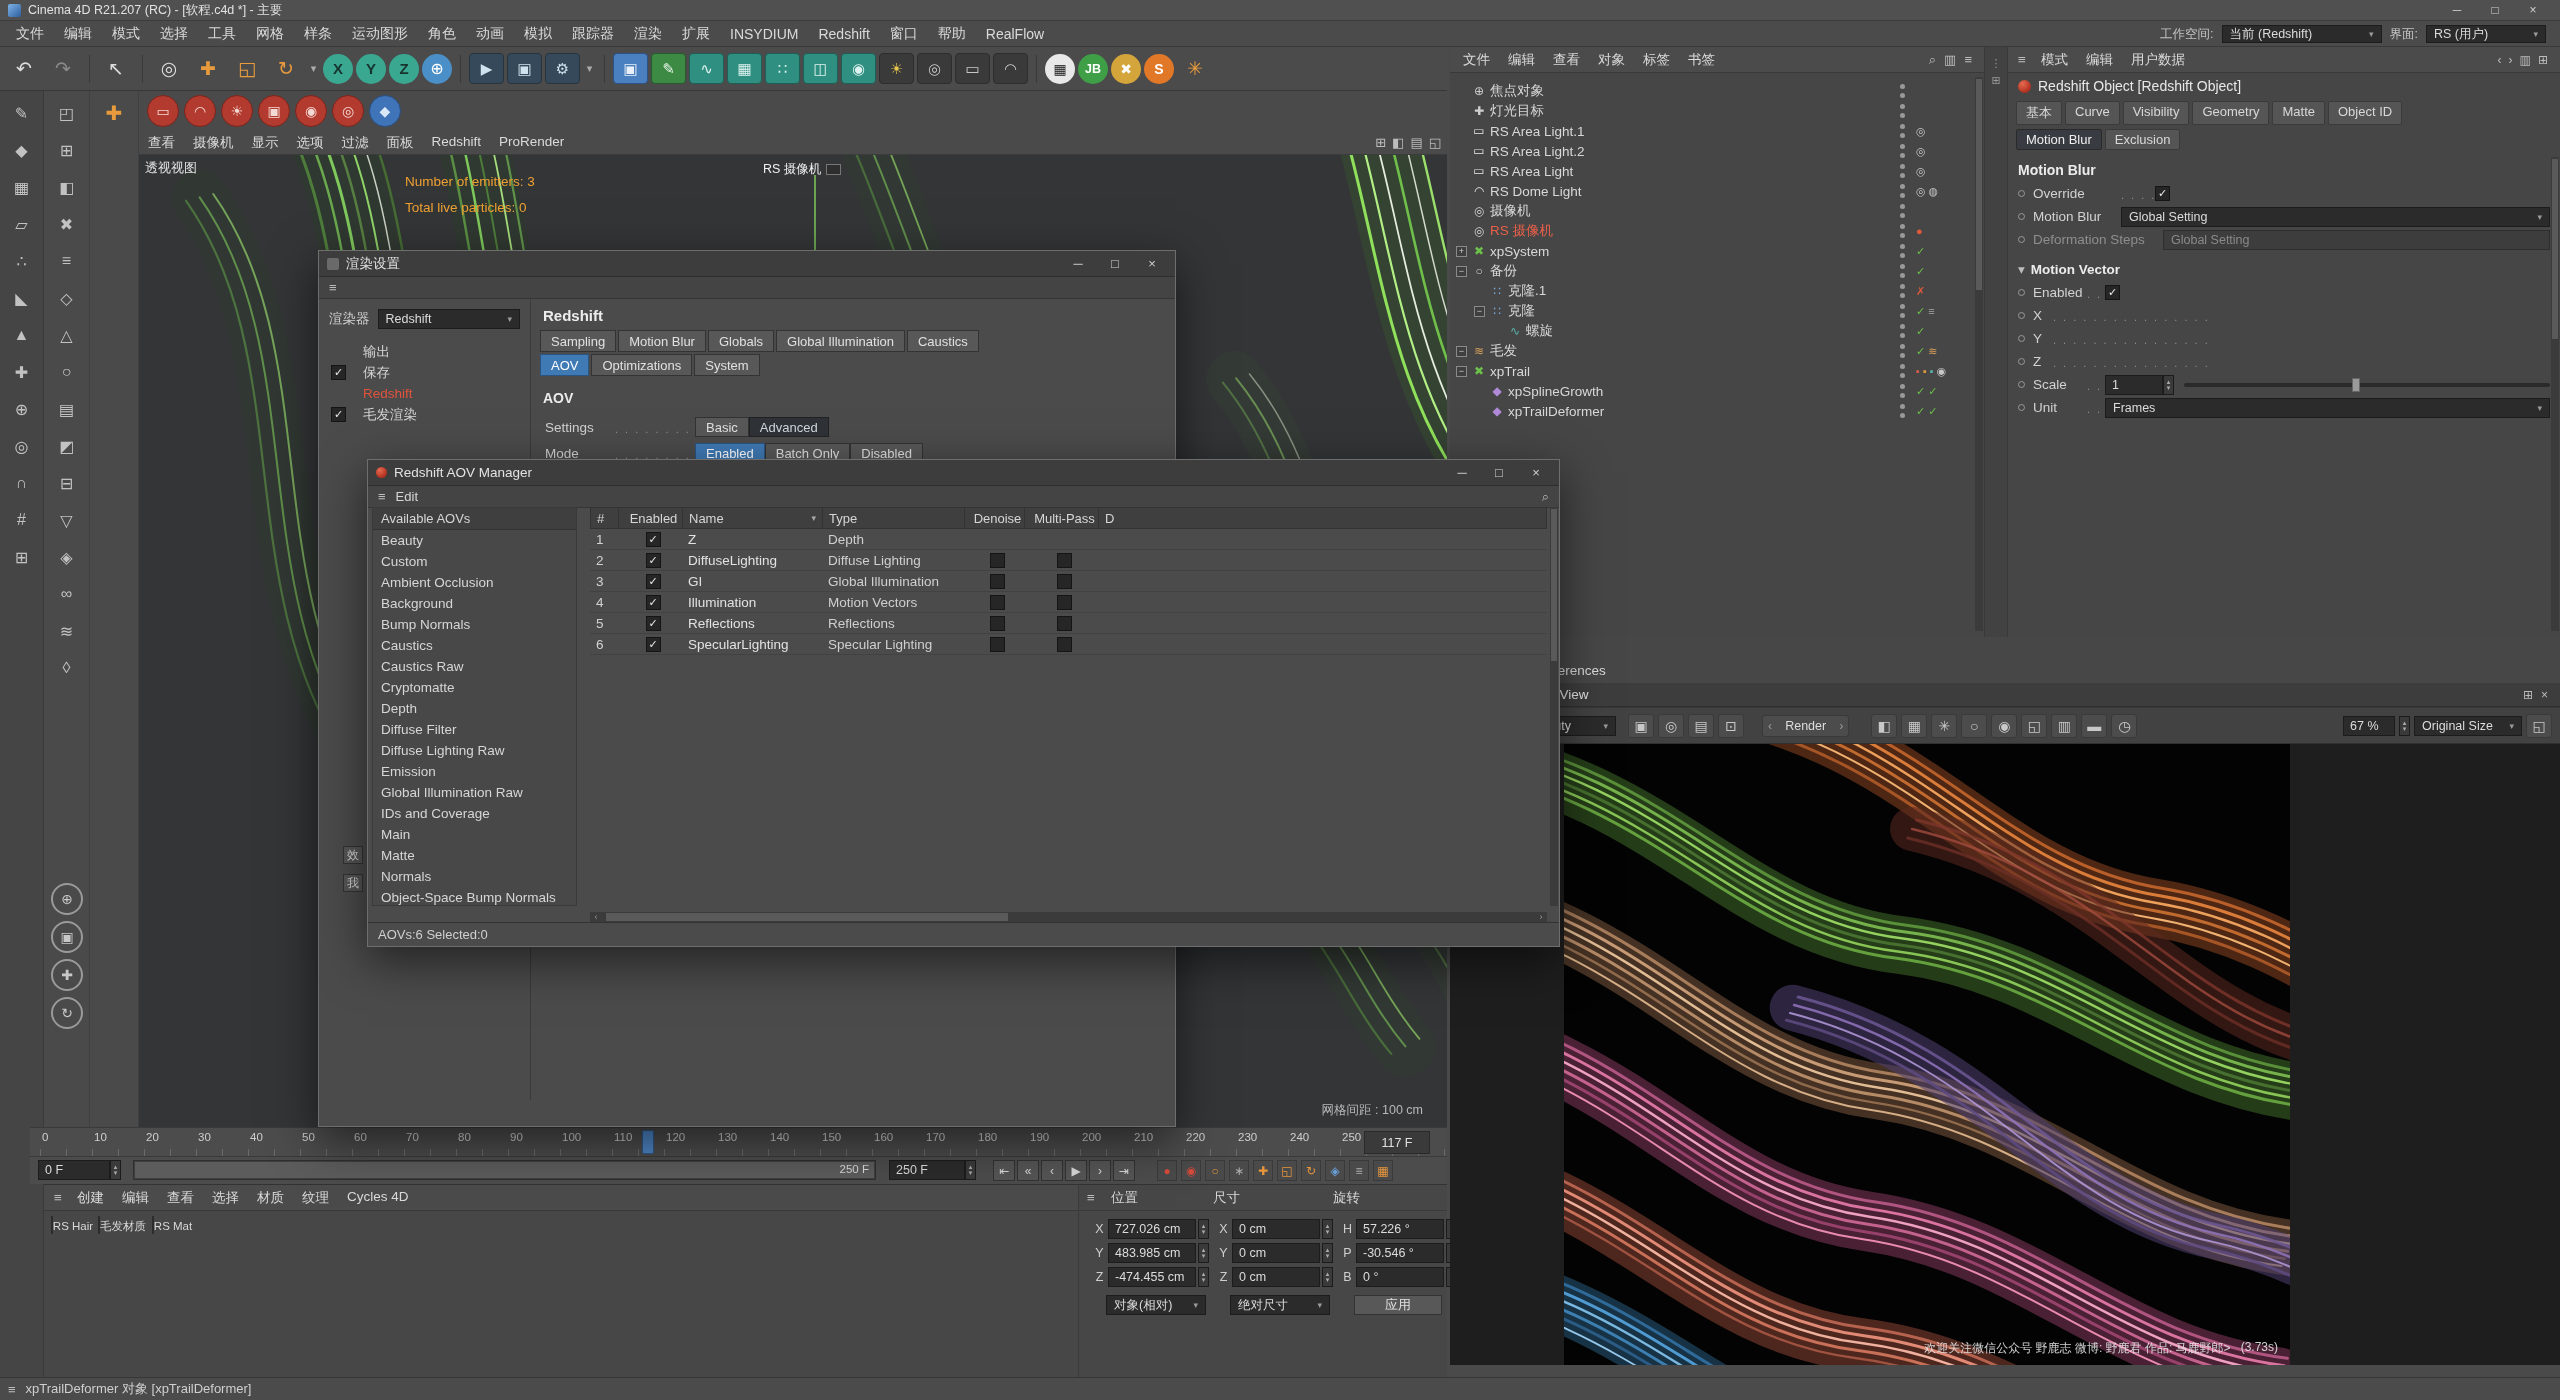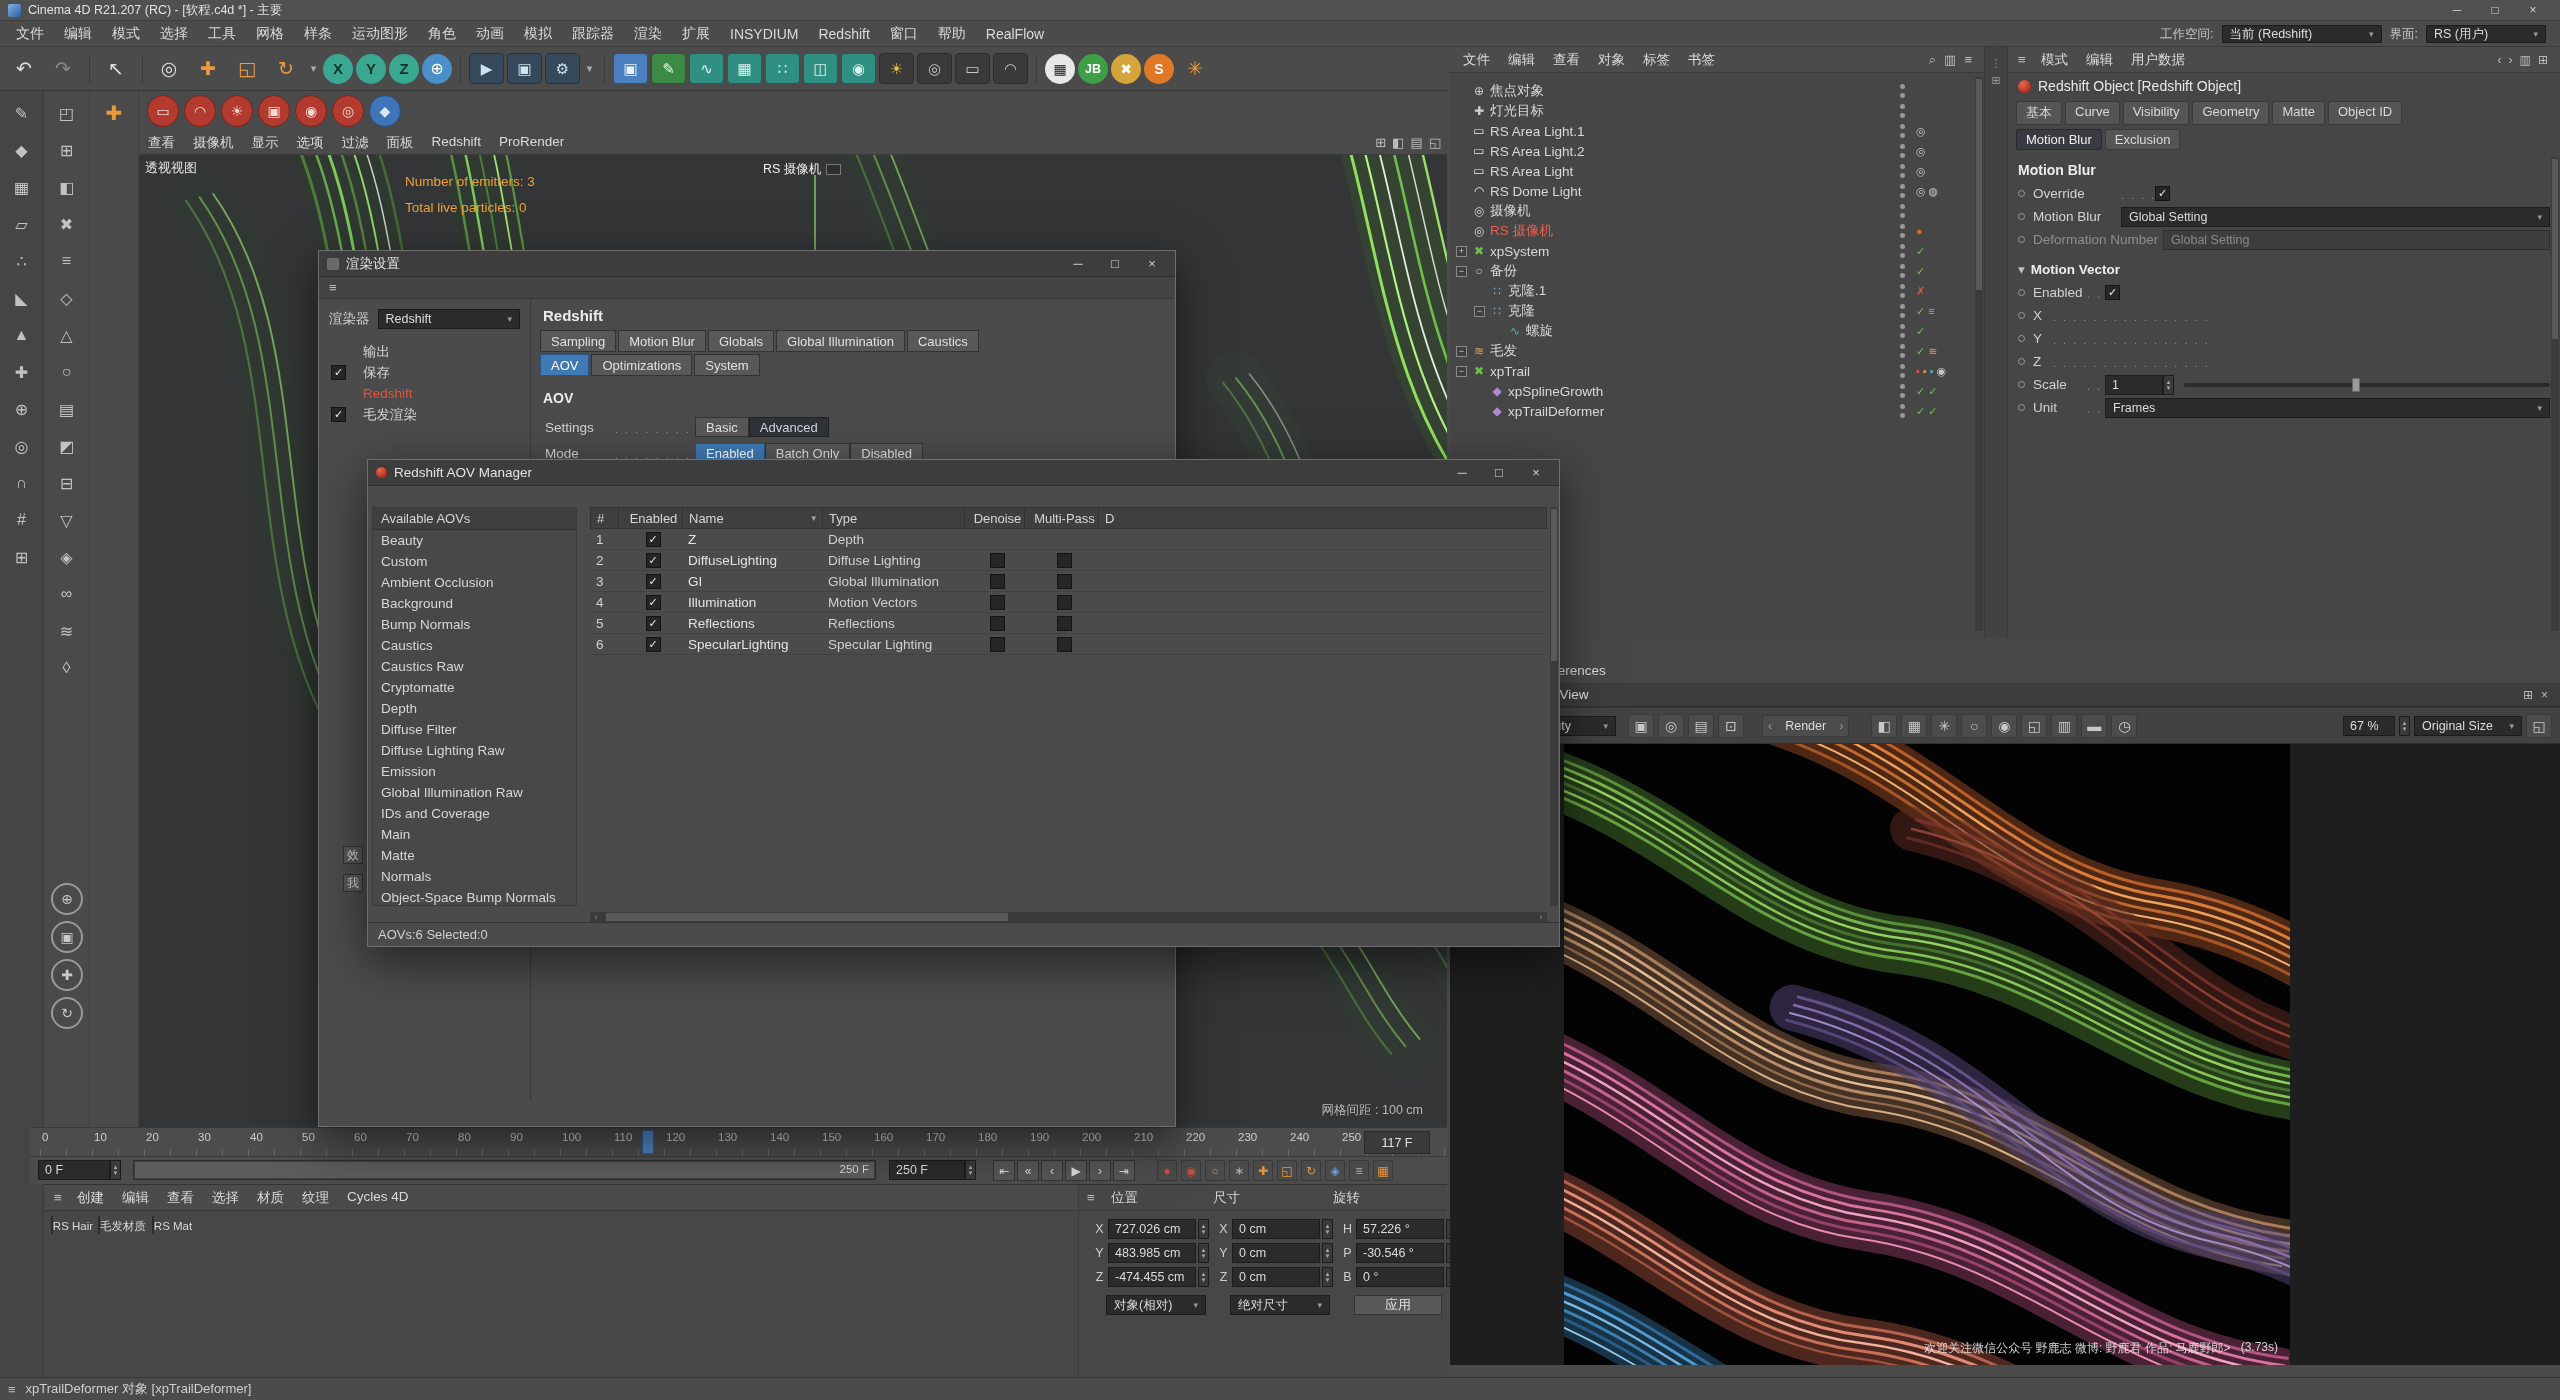--- a/index.html
+++ b/index.html
@@ -1070,21 +1070,21 @@
   <div class="ar">
     <span class="adot"></span>
     <span class="albl" style="width:88px">Motion Blur</span>
     <span class="dd" style="flex:1">
         <span>Global Setting</span>
         <span class="dda"></span>
       </span>
   </div>
   <div class="ar dim">
     <span class="adot"></span>
-    <span class="albl" style="width:130px">Deformation Number</span>
+    <span class="albl" style="width:130px">Deformation Steps</span>
     <span class="dd dis" style="flex:1">
         <span>Global Setting</span>
       </span>
   </div>
   <div class="am-sect" style="font-size:13.5px">
     <span class="g-tri" style="margin-right:6px;font-weight:normal;color:#bdbdbd"></span>
     <span>Motion Vector</span>
   </div>
   <div class="ar">
     <span class="adot"></span>
@@ -1398,20 +1398,25 @@
 
 <div id="aov-win" class="win">
   <div class="win-tb">
     <span class="rs-dot" style="width:11px;height:11px"></span>
     <span>Redshift AOV Manager</span>
     <span class="spacer"></span>
     <span class="wc g-min"></span>
     <span class="wc g-max"></span>
     <span class="wc g-close"></span>
   </div>
+  <div class="win-strip">
+    <span class="g-burger"></span>
+    <span style="margin-left:10px;color:#d6d6d6">Edit</span>
+    <span style="margin-left:auto" class="g-search"></span>
+  </div>
   <div id="aov-list">
     <div class="lh">Available AOVs</div>
     <div>
 
     <div class="aov-av">Beauty</div>
         <div class="aov-av">Custom</div>
         <div class="aov-av">Ambient Occlusion</div>
         <div class="aov-av">Background</div>
         <div class="aov-av">Bump Normals</div>
         <div class="aov-av">Caustics</div>

